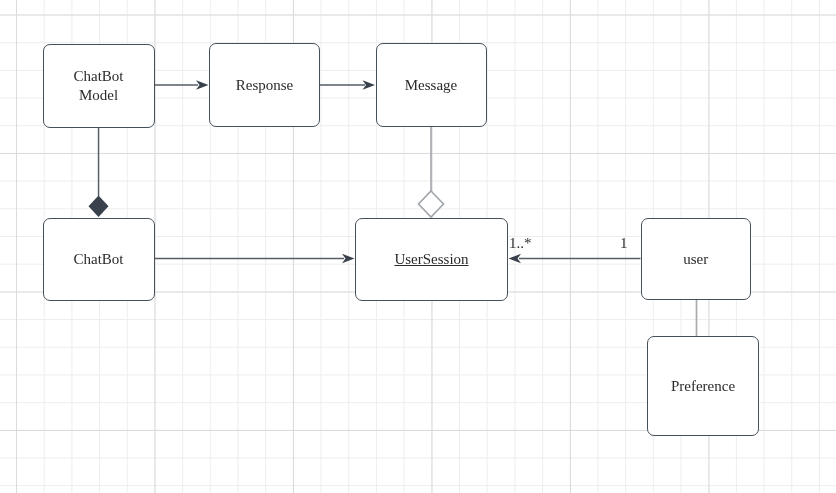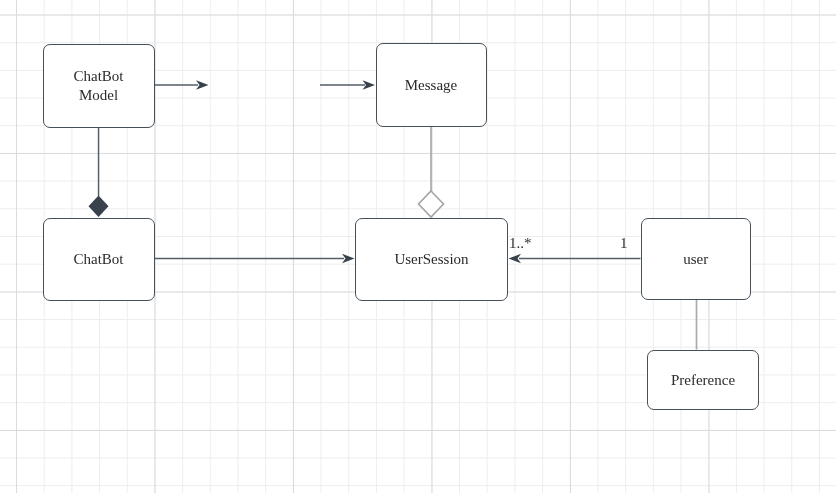--- a/index.html
+++ b/index.html
@@ -88,38 +88,41 @@
 
     <g>
       <line x1="696.5" y1="300" x2="696.5" y2="349.5" stroke="#a8abae" stroke-width="1.7"></line>
     </g>
   </svg>
 
   <div class="node" style="left:42.5px;top:44px;width:112px;height:84px;">
     <span class="lbl">ChatBot Model</span>
   </div>
 
+  <div class="node" style="left:209px;top:43px;width:111px;height:84px;">
+    <span class="lbl">Response</span>
+  </div>
 
   <div class="node" style="left:375.5px;top:43px;width:111px;height:84px;align-items:center;">
     <span class="lbl">Message</span>
   </div>
 
   <div class="node" style="left:42.5px;top:217.5px;width:112px;height:83px;align-items:center;">
     <span class="lbl">ChatBot</span>
   </div>
 
-  <div class="node" style="left:355px;top:217.5px;width:153px;height:83px;">
+  <div class="node" style="left:355px;top:217.5px;width:153px;height:83px;text-decoration:underline;">
     <span class="lbl">UserSession</span>
   </div>
 
   <div class="node" style="left:640.5px;top:218px;width:110.5px;height:82px;">
     <span class="lbl">user</span>
   </div>
 
-  <div class="node" style="left:647px;top:350px;width:112px;height:60px;">
+  <div class="node" style="left:647px;top:336px;width:112px;height:100px;">
     <span class="lbl">Preference</span>
   </div>
 
   <span class="mult" style="left:509px;top:235px;">1..*</span>
 
   <span class="mult" style="left:620px;top:235px;">1</span>
 
 </div>
 
 </body></html>

